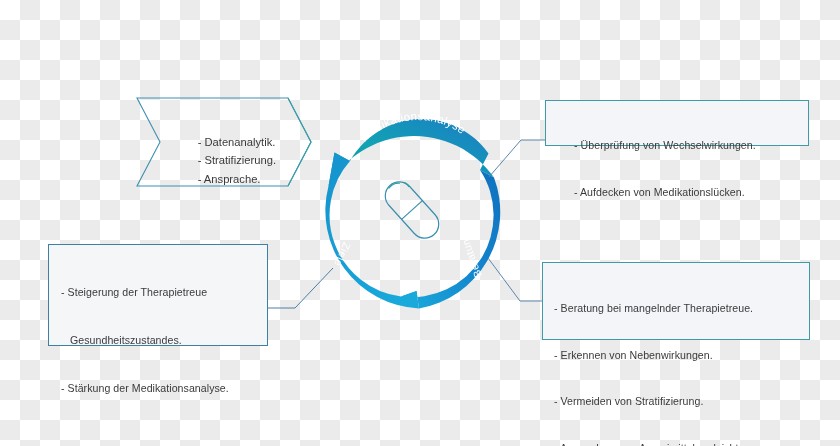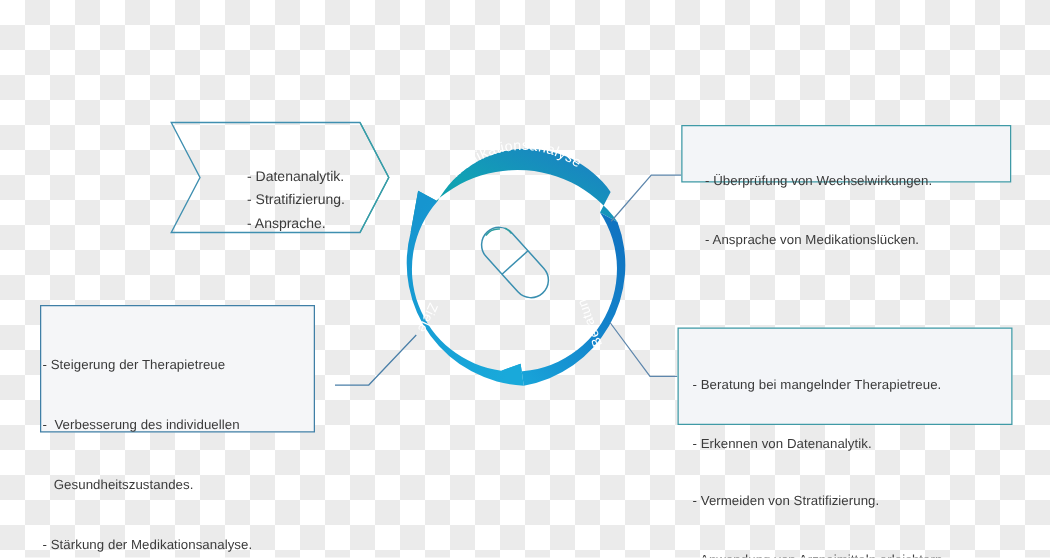--- a/index.html
+++ b/index.html
@@ -46,35 +46,35 @@
     letter-spacing: 0.05px;
     white-space: pre;
   }
   .txtbox .line { display: block; }
 
   #box-tr {
     left: 545px; top: 100px;
     width: 264px; height: 46px;
     border: 1px solid #3f9aa6;
     background: #f3f5f8;
-    padding: 6px 0 0 18px;
+    padding: 6px 0 0 28px;
   }
   #box-br {
     left: 542px; top: 262px;
     width: 268px; height: 78px;
     border: 1px solid #3f9aa6;
     background: #f3f5f8;
     padding: 7px 0 12px 11px;
   }
   #box-bl {
-    left: 32px; top: 244px;
+    left: 48px; top: 244px;
     width: 220px; height: 102px;
     border: 1px solid #3f7fa6;
     background: #f5f6f8;
-    padding: 8px 0 0 1px;
+    padding: 8px 0 0 12px;
   }
   #box-bl .line { line-height: 17px; }
 
   
   #box-chev {
     position: absolute;
     left: 137px; top: 98px;
     width: 174px; height: 88px;
   }
   #box-chev .chev-text {
@@ -190,31 +190,30 @@
   <div id="box-chev">
     <div class="chev-text">
       <span class="line">- Datenanalytik.</span>
       <span class="line">- Stratifizierung.</span>
       <span class="line">- Ansprache.</span>
     </div>
   </div>
 
   <div class="txtbox" id="box-tr">
     <span class="line">- Überprüfung von Wechselwirkungen.</span>
-    <span class="line">- Ansprache von Medikationslücken.</span>
+    <span class="line">- Aufdecken von Medikationslücken.</span>
   </div>
 
   <div class="txtbox" id="box-br">
     <span class="line">- Beratung bei mangelnder Therapietreue.</span>
-    <span class="line">- Erkennen von Datenanalytik.</span>
+    <span class="line">- Erkennen von Nebenwirkungen.</span>
     <span class="line">- Vermeiden von Stratifizierung.</span>
     <span class="line">- Anwendung von Arzneimitteln erleichtern.</span>
   </div>
 
   <div class="txtbox" id="box-bl">
     <span class="line">- Steigerung der Therapietreue</span>
-    <span class="line">-  Verbesserung des individuellen</span>
     <span class="line">   Gesundheitszustandes.</span>
     <span class="line">- Stärkung der Medikationsanalyse.</span>
     
   </div>
 
 </div>
 
 </body></html>

